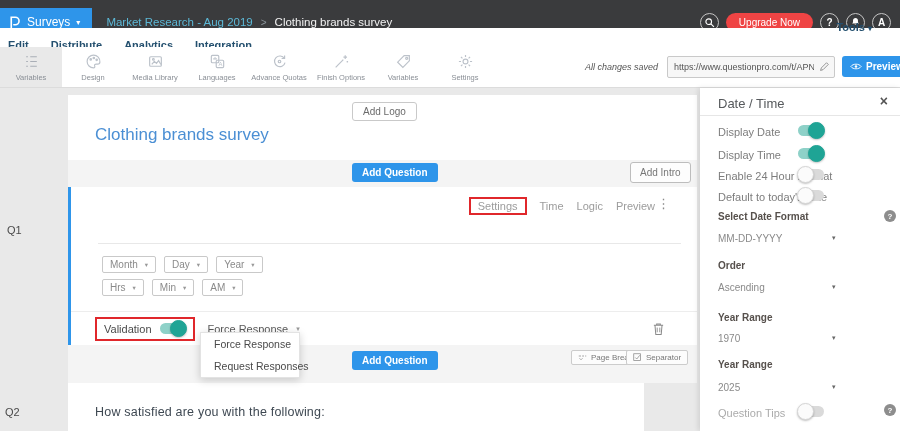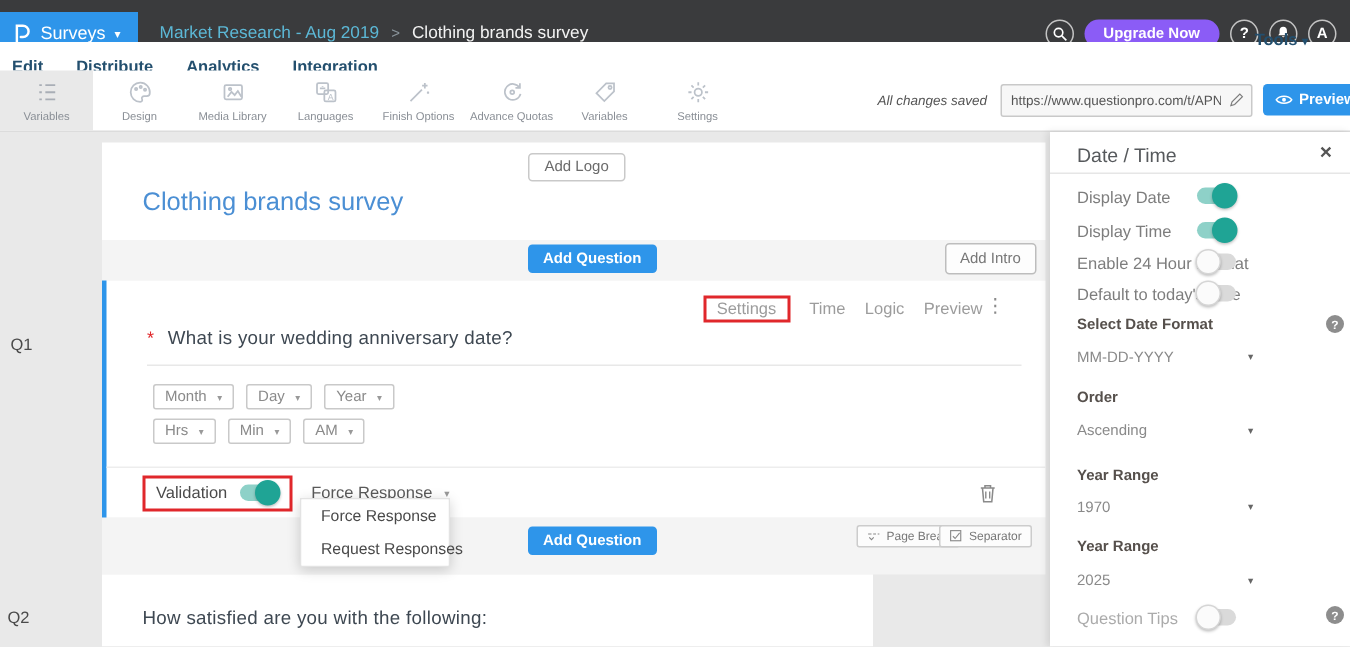--- a/index.html
+++ b/index.html
@@ -16,21 +16,21 @@
   .topbar { position:absolute; left:0; top:0; width:900px; height:44px; background:#3a3b3d; display:flex; align-items:center; }
   .brand { height:28px; background:#2e95ea; display:flex; align-items:center; gap:6px; padding:0 12px 0 8px; cursor:pointer; }
   .brand-label { color:#fff; font-size:12px; }
   .brand-caret { color:#fff; font-size:8px; margin-top:1px; }
   .crumb { display:flex; align-items:center; gap:8px; margin-left:14px; font-size:11.5px; }
   .crumb-parent { color:#5cb8d6; cursor:pointer; }
   .crumb-sep { color:#8a949b; font-size:10px; }
   .crumb-current { color:#f2f2f2; }
   .top-right { margin-left:auto; display:flex; align-items:center; gap:7px; padding-right:9px; }
   .circle-btn { width:19px; height:19px; border-radius:50%; border:1px solid #c4c4c4; display:flex; align-items:center; justify-content:center; color:#fff; font-size:10px; font-weight:bold; cursor:pointer; background:transparent; }
-  .upgrade { background:#8b5cf6; color:#fff; font-size:10px; font-weight:bold; border:none; border-radius:11px; padding:4px 13px; cursor:pointer; }
+  .upgrade { background:#ef4444; color:#fff; font-size:10px; font-weight:normal; border:none; border-radius:11px; padding:4px 13px; cursor:pointer; }
 
   
   .navbar { position:absolute; left:0; top:28px; width:900px; height:35px; background:#fff; border-bottom:1px solid #e2e2e2; display:flex; align-items:center; font-size:11px; font-weight:bold; color:#234f6e; }
   .nav-item { margin-left:22px; cursor:pointer; }
   .nav-item:first-child { margin-left:8px; }
   .nav-item.active { text-decoration:underline; }
   .nav-right { margin-left:auto; display:flex; align-items:center; gap:24px; padding-right:10px;flex-direction:column; }
   .nav-tools { cursor:pointer; }
   .nav-tools .caret { font-size:8px; }
   .nav-resp { cursor:pointer; }
@@ -88,21 +88,21 @@
   .force-trigger .caret { font-size:7px; color:#999; }
   .trash-btn { margin-left:auto; margin-right:32px; cursor:pointer; background:none; border:none; }
 
   .force-menu { position:absolute; left:129px; top:145px; width:100px; background:#fff; border:1px solid #e3e3e3; box-shadow:0 2px 8px rgba(0,0,0,.18); z-index:30; }
   .force-item { font-size:10.5px; color:#4a4a4a; padding:5px 13px; white-space:nowrap; cursor:pointer; background:#fff; }
 
   .pb-btn, .sep-btn { position:absolute; top:350px; display:flex; align-items:center; gap:4px; font-size:8px; color:#777; background:#fcfcfc; border:1px solid #ccc; border-radius:2px; padding:2px 6px; cursor:pointer; }
   .pb-btn { left:571px; }
   .sep-btn { left:626px; }
 
-  .q2-card { position:absolute; left:68px; top:383px; width:514px; height:48px; background:#fff; }
+  .q2-card { position:absolute; left:68px; top:383px; width:576px; height:48px; background:#fff; }
   .q2-question { position:absolute; left:27px; top:22px; font-size:12.5px; color:#3e4852; letter-spacing:.2px; }
 
   
   .toggle { position:relative; width:26px; height:11px; border-radius:6px; background:#dadada; cursor:pointer; flex:none; }
   .toggle::after { content:""; position:absolute; width:15px; height:15px; border-radius:50%; background:#fbfbfb; border:1px solid #d5d5d5; top:-3px; left:-1px; box-shadow:0 1px 2px rgba(0,0,0,.25); }
   .toggle.on { background:#8ed1c8; }
   .toggle.on::after { background:#1fa495; border-color:#1fa495; left:auto; right:-1px; }
 
   
   .sidebar { position:absolute; left:700px; top:88px; width:200px; height:343px; background:#fff; box-shadow:-2px 0 5px rgba(0,0,0,.10); z-index:10; }
@@ -195,33 +195,33 @@
     <svg width="17" height="17" viewBox="0 0 16 16" stroke="#bcc2ca" stroke-width="1.1" fill="none">
         <rect x="2.2" y="2.2" width="7" height="7" rx="1"></rect>
         <path d="M4 5.5h3.4M5.7 4v.6"></path>
         <rect x="6.8" y="6.8" width="7" height="7" rx="1"></rect>
         <text x="8.9" y="12.6" font-size="5.5" fill="#bcc2ca" stroke="none" font-family="Liberation Sans, sans-serif">A</text>
       </svg>
     <span class="tool-label">Languages</span>
   </div>
   <div class="tool-item">
     <svg width="17" height="17" viewBox="0 0 16 16" stroke="#bcc2ca" stroke-width="1.1" fill="none">
+        <path d="M12.6 5.2A5 5 0 1 0 13.2 9"></path>
+        <path d="M12.8 2.4v2.8H10"></path>
+        <circle cx="8" cy="8" r="1.2"></circle>
+      </svg>
+    <span class="tool-label">Advance Quotas</span>
+  </div>
+  <div class="tool-item">
+    <svg width="17" height="17" viewBox="0 0 16 16" stroke="#bcc2ca" stroke-width="1.1" fill="none">
         <path d="M2.5 13.5l7.2-7.2"></path>
         <path d="M11.5 2.2v3.4M9.8 3.9h3.4"></path>
         <path d="M13.5 7.5v1.4M12.8 8.2h1.4"></path>
       </svg>
     <span class="tool-label">Finish Options</span>
-  </div>
-  <div class="tool-item">
-    <svg width="17" height="17" viewBox="0 0 16 16" stroke="#bcc2ca" stroke-width="1.1" fill="none">
-        <path d="M12.6 5.2A5 5 0 1 0 13.2 9"></path>
-        <path d="M12.8 2.4v2.8H10"></path>
-        <circle cx="8" cy="8" r="1.2"></circle>
-      </svg>
-    <span class="tool-label">Advance Quotas</span>
   </div>
   <div class="tool-item">
     <svg width="17" height="17" viewBox="0 0 16 16" stroke="#bcc2ca" stroke-width="1.1" fill="none">
         <path d="M8.6 2.5h4.9v4.9l-6.1 6.1-4.9-4.9z"></path>
         <circle cx="11" cy="5" r="1"></circle>
       </svg>
     <span class="tool-label">Variables</span>
   </div>
   <div class="tool-item">
     <svg width="17" height="17" viewBox="0 0 16 16" stroke="#bcc2ca" stroke-width="1.1" fill="none">
@@ -264,23 +264,20 @@
 
 <div class="q1-card">
   <div class="actions-row">
     <span class="action redbox settings-box">Settings</span>
     <span class="action">Time</span>
     <span class="action">Logic</span>
     <span class="action">Preview</span>
   </div>
   <span class="dots-menu">⋮</span>
 
-  <div class="question-row">
-    <span class="req-star">*</span><span>What is your wedding anniversary date?</span>
-  </div>
   <div class="q-divider"></div>
 
   <div class="sel-row r1">
     <span class="mini-select">
         <span>Month</span>
         <span class="caret">▾</span>
       </span>
     <span class="mini-select">
         <span>Day</span>
         <span class="caret">▾</span>

